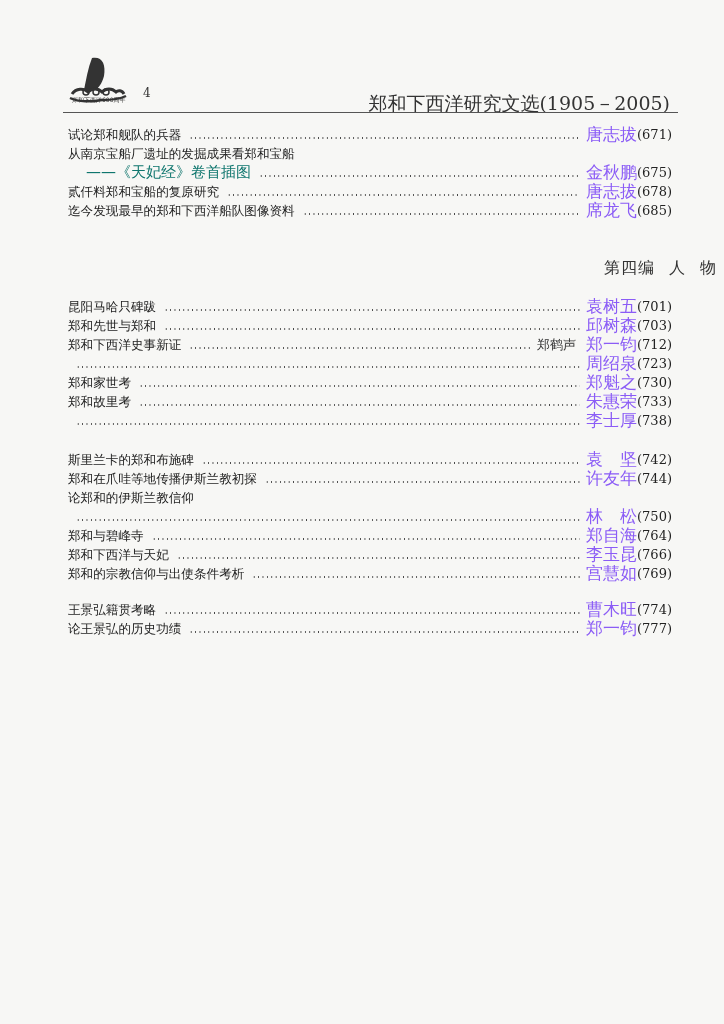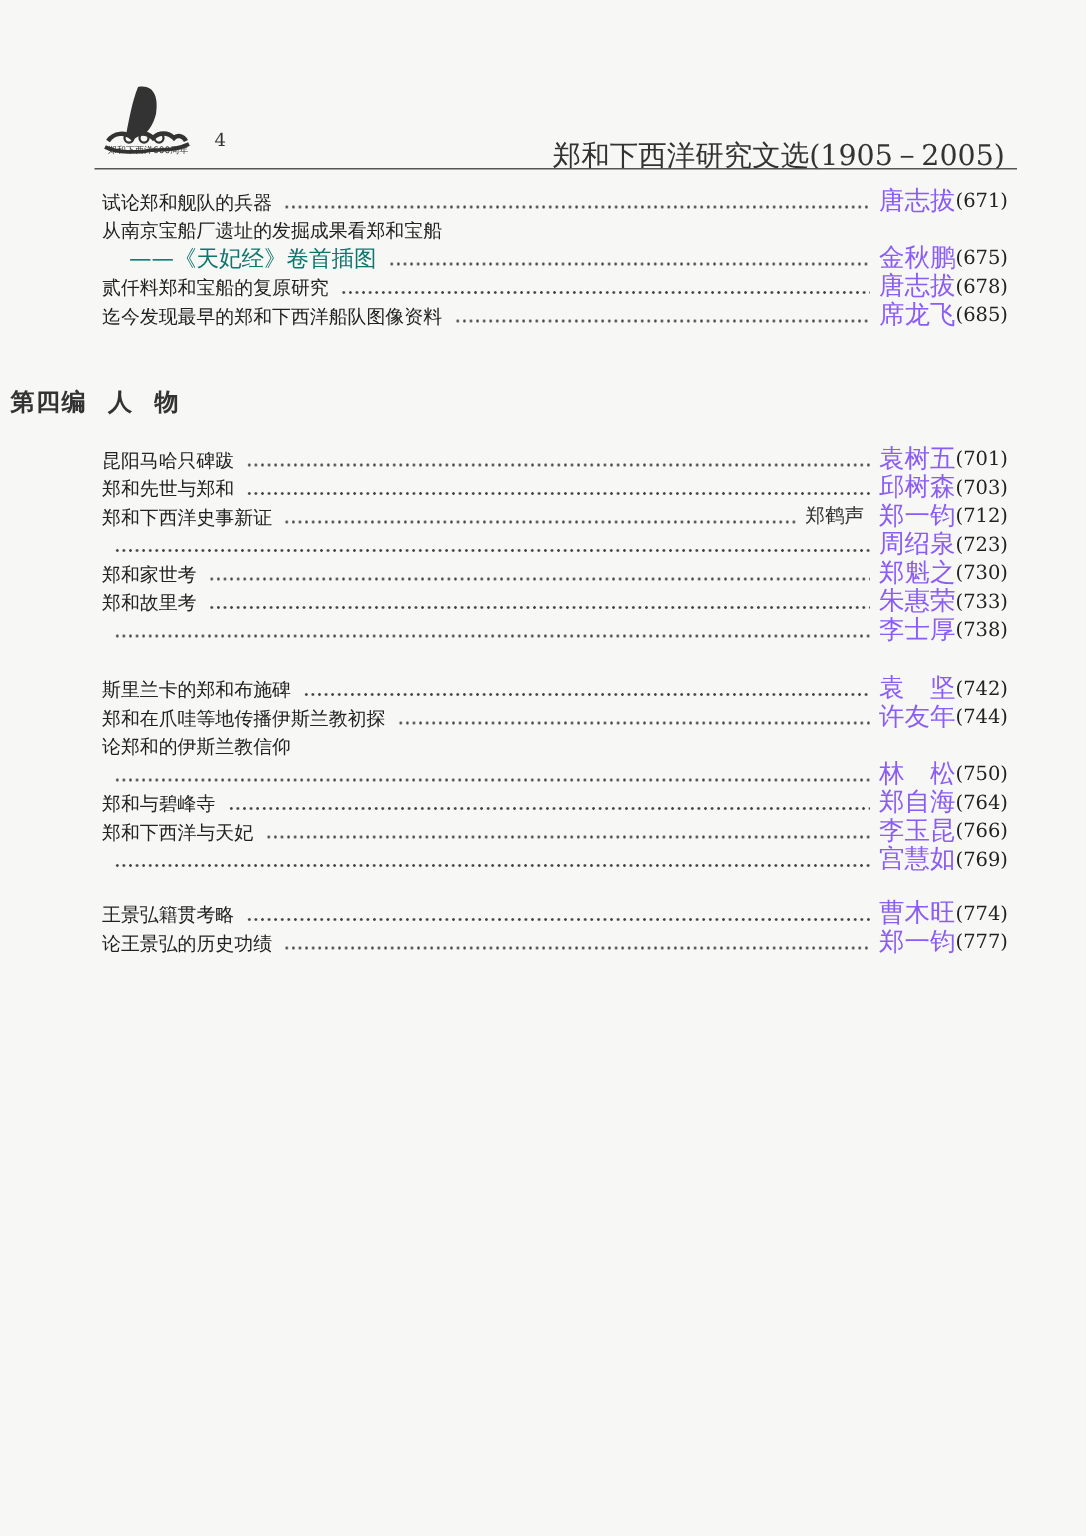--- a/index.html
+++ b/index.html
@@ -26,22 +26,22 @@
   .dots {
     flex: 1 1 auto; margin: 0 6px 5px 8px; height: 2px;
     background-image: radial-gradient(circle, #444 0.8px, transparent 1px);
     background-size: 4.4px 2px; background-repeat: repeat-x;
   }
   .coauthor { font-size: 13px; color: #333; margin-right: 10px; }
   .author { font-size: 17px; color: #8b5cf6; }
   .page-ref { font-size: 13px; color: #222; }
 
   .section-title {
-    position: absolute; left: 0; width: 724px; top: 258px; text-align: left;
-    font-family: "DejaVu Sans", sans-serif; font-weight: bold; font-size: 16px; color: #333; letter-spacing: 1px;
+    position: absolute; left: 0; width: 724px; top: 258px; text-align: right;
+    font-family: "DejaVu Sans", sans-serif; font-weight: normal; font-size: 16px; color: #333; letter-spacing: 1px;
   }
   .section-title span { margin: 0 7px; }
 </style>
 </head>
 <body>
 
 <div class="page">
 
   <svg class="logo" viewBox="0 0 70 56">
     <path d="M30 4 C40 2 44 10 42 22 C40 30 36 34 34 36 L22 36 C24 26 26 14 30 4 Z" fill="#333"></path>
@@ -156,20 +156,21 @@
     <span class="author">郑自海</span>
       <span class="page-ref">(764)</span>
   </div>
   <div class="toc-line" style="top:545px">
     <span class="toc-title">郑和下西洋与天妃</span>
     <span class="dots"></span>
     <span class="author">李玉昆</span>
       <span class="page-ref">(766)</span>
   </div>
   <div class="toc-line" style="top:564px">
+    <span class="toc-title">郑和的宗教信仰与出使条件考析</span>
     <span class="dots"></span>
     <span class="author">宫慧如</span>
       <span class="page-ref">(769)</span>
   </div>
 
   <div class="toc-line" style="top:600px">
     <span class="toc-title">王景弘籍贯考略</span>
     <span class="dots"></span>
     <span class="author">曹木旺</span>
       <span class="page-ref">(774)</span>

